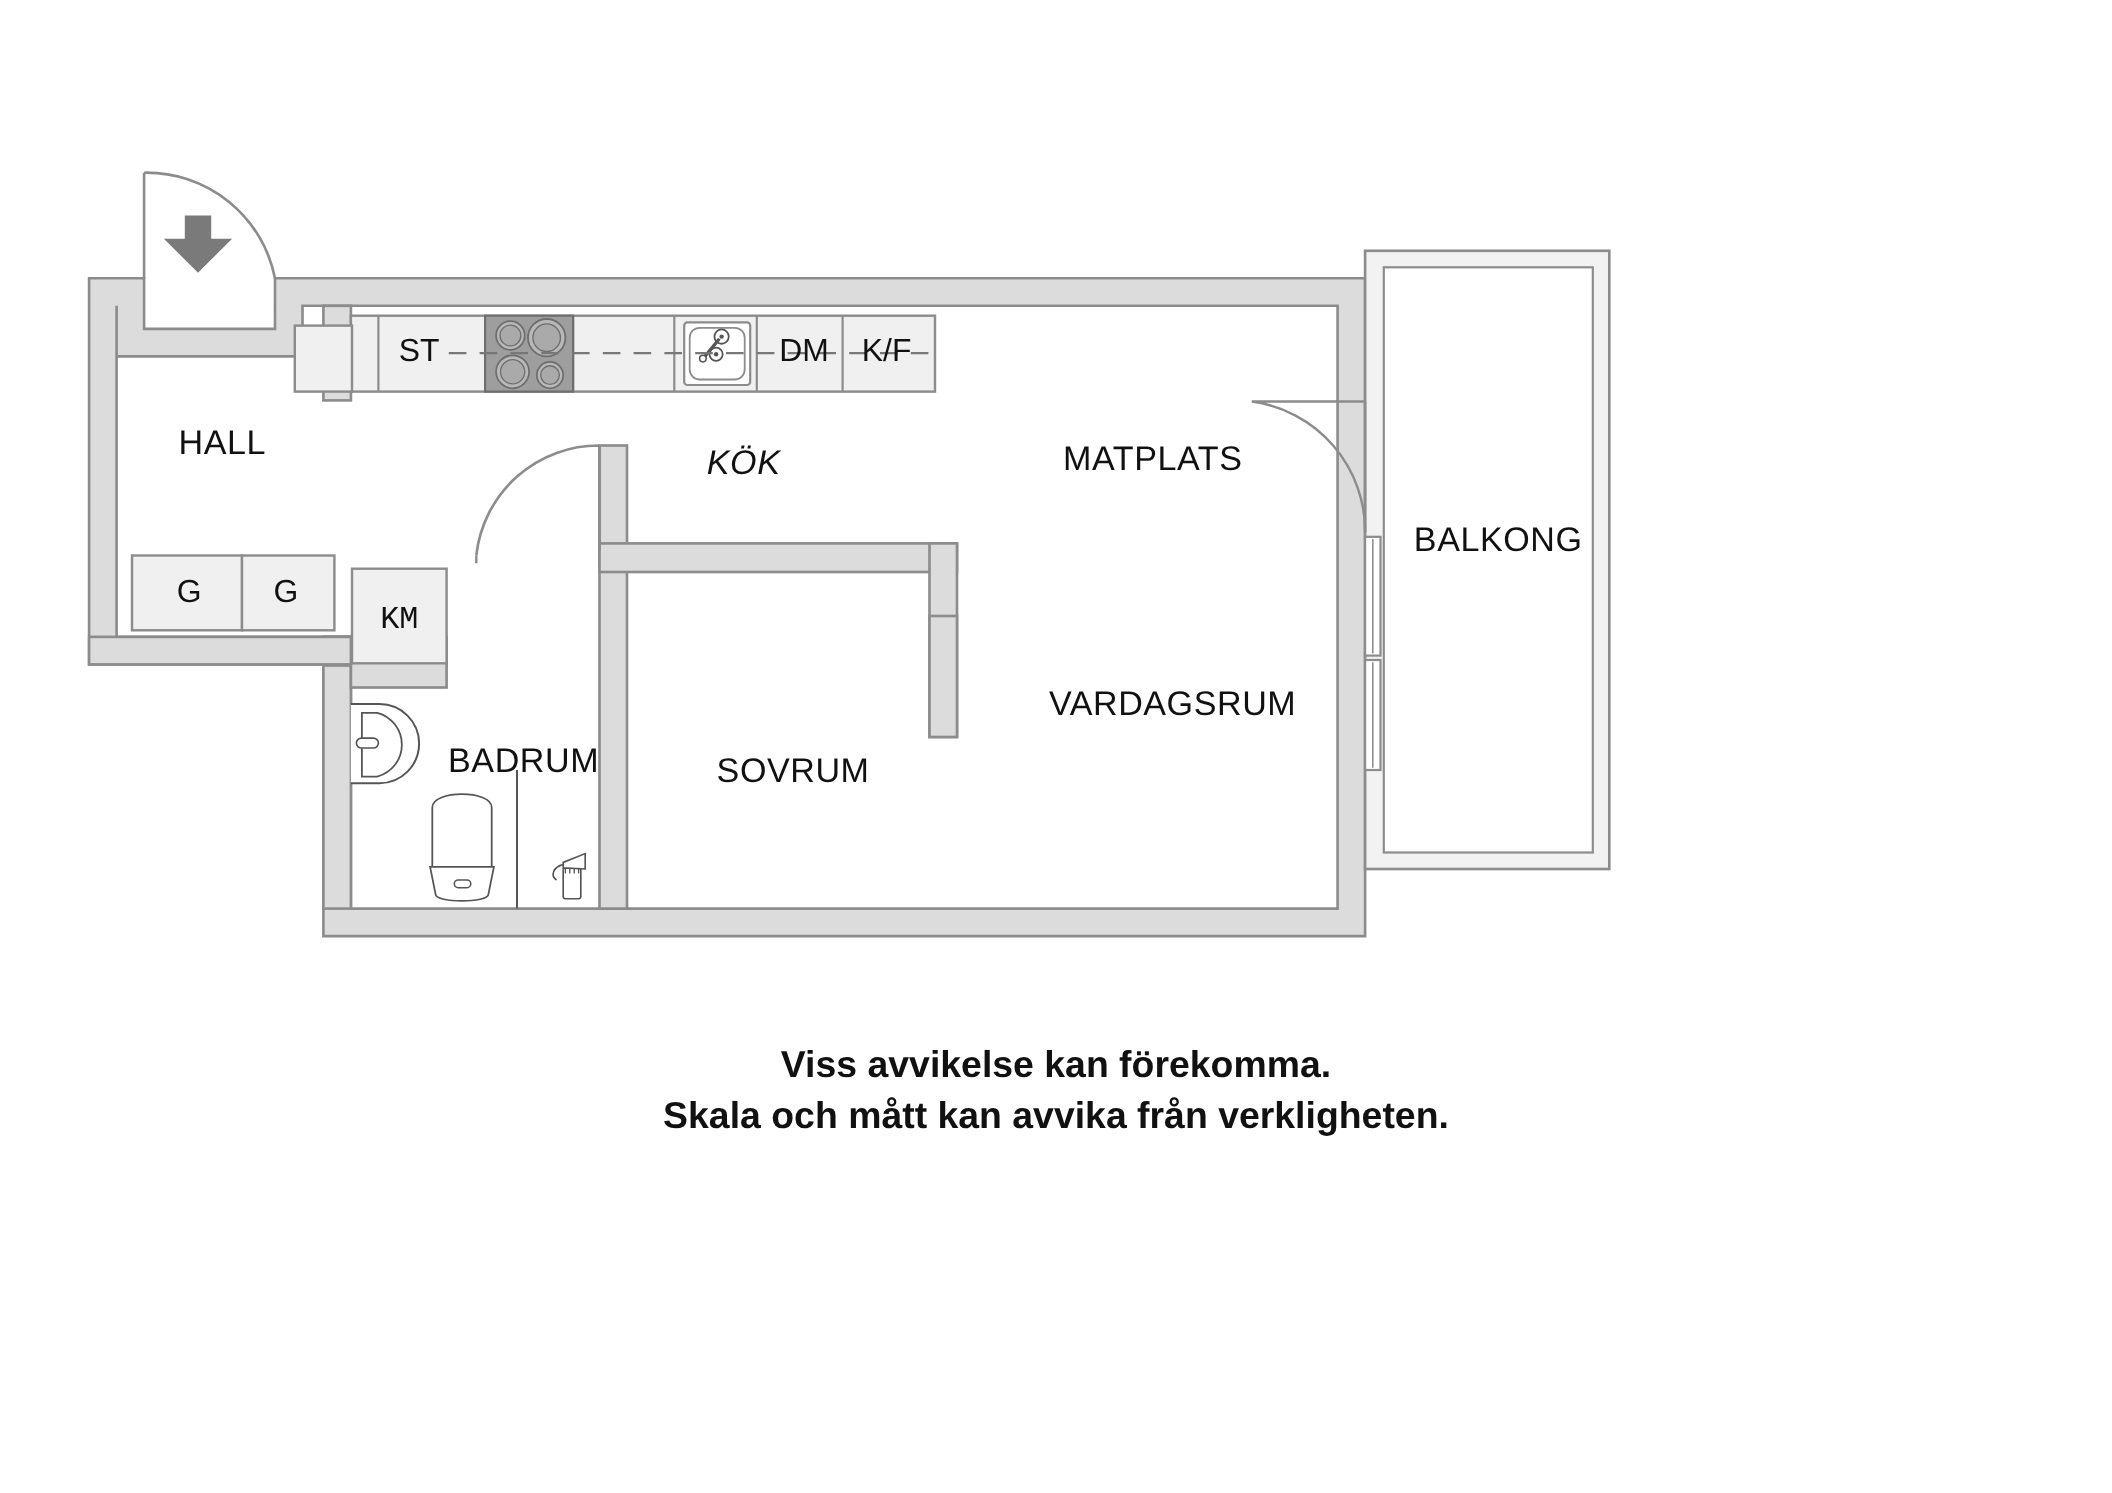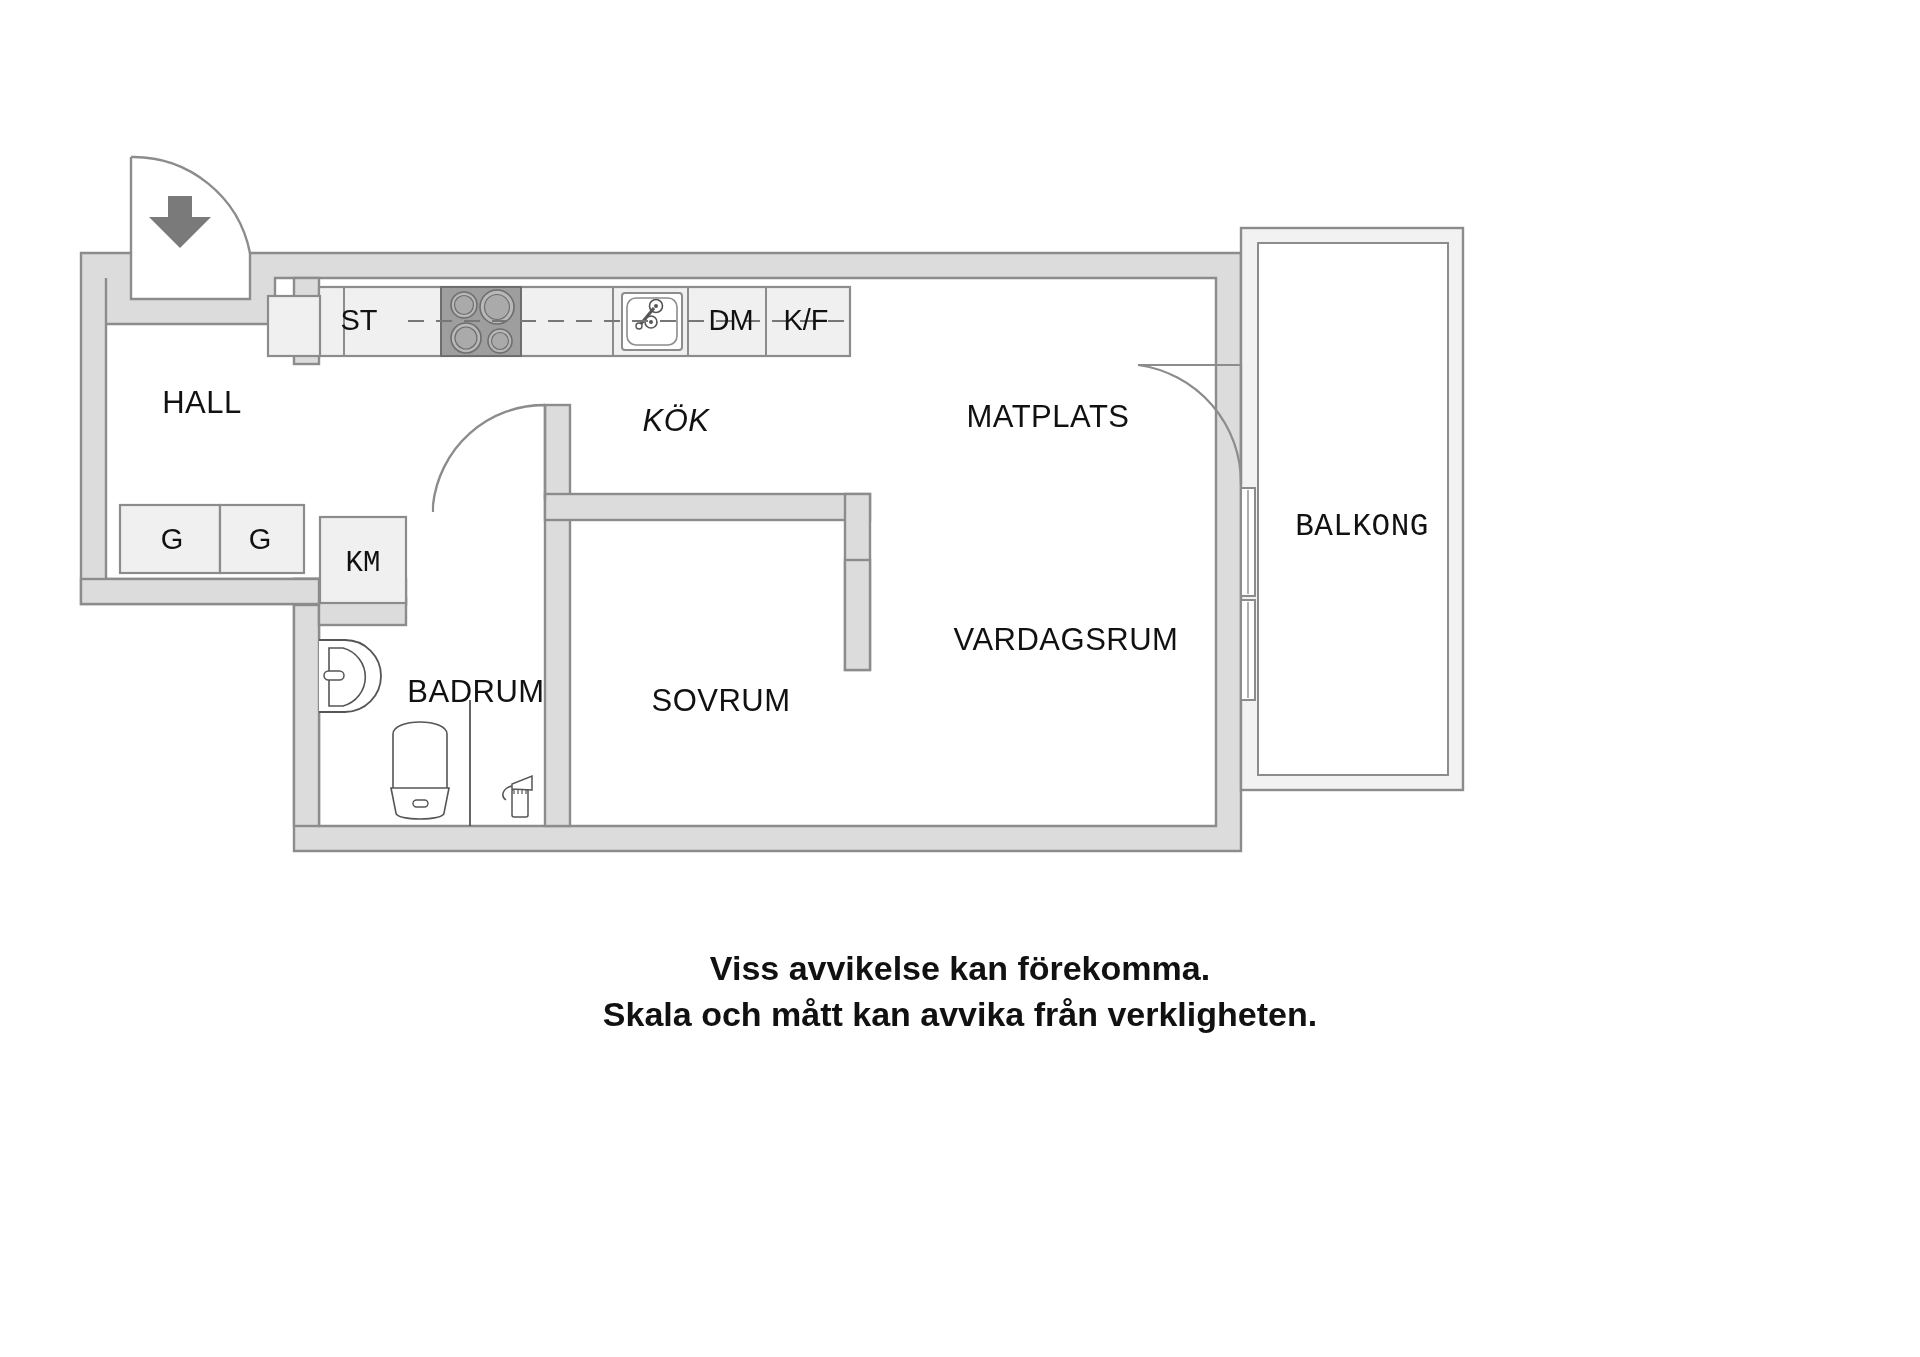--- a/index.html
+++ b/index.html
@@ -189,26 +189,26 @@
         <line x1="522" y1="789" x2="522" y2="794" stroke="#555555" stroke-width="1.2"></line>
         <line x1="526" y1="789" x2="526" y2="794" stroke="#555555" stroke-width="1.2"></line>
       </g>
     </g>
 
   </svg>
 
   <div class="room-label" style="left:202px; top:403px;">HALL</div>
   <div class="room-label" style="left:676px; top:421px;font-style:italic;">KÖK</div>
   <div class="room-label" style="left:1048px; top:417px;text-align:center;">MATPLATS</div>
-  <div class="room-label" style="left:1362px; top:526px;font-family:Liberation Mono, monospace;">BALKONG</div>
+  <div class="room-label" style="left:1362px; top:491px;">BALKONG</div>
   <div class="room-label" style="left:476px; top:692px;">BADRUM</div>
   <div class="room-label" style="left:721px; top:701px;">SOVRUM</div>
   <div class="room-label" style="left:1066px; top:640px;">VARDAGSRUM</div>
 
-  <div class="unit-label" style="left:359px; top:320px;">ST</div>
+  <div class="unit-label" style="left:381px; top:320px;">ST</div>
   <div class="unit-label" style="left:731px; top:320px;">DM</div>
   <div class="unit-label" style="left:806px; top:320px;">K/F</div>
   <div class="unit-label" style="left:172px; top:539px;">G</div>
   <div class="unit-label" style="left:260px; top:539px;">G</div>
   <div class="unit-label" style="left:363px; top:563px;font-family:Liberation Mono, monospace;">KM</div>
 
   <div class="disclaimer" style="top:945px;">
     <div>Viss avvikelse kan förekomma.</div>
     <div>Skala och mått kan avvika från verkligheten.</div>
   </div>

